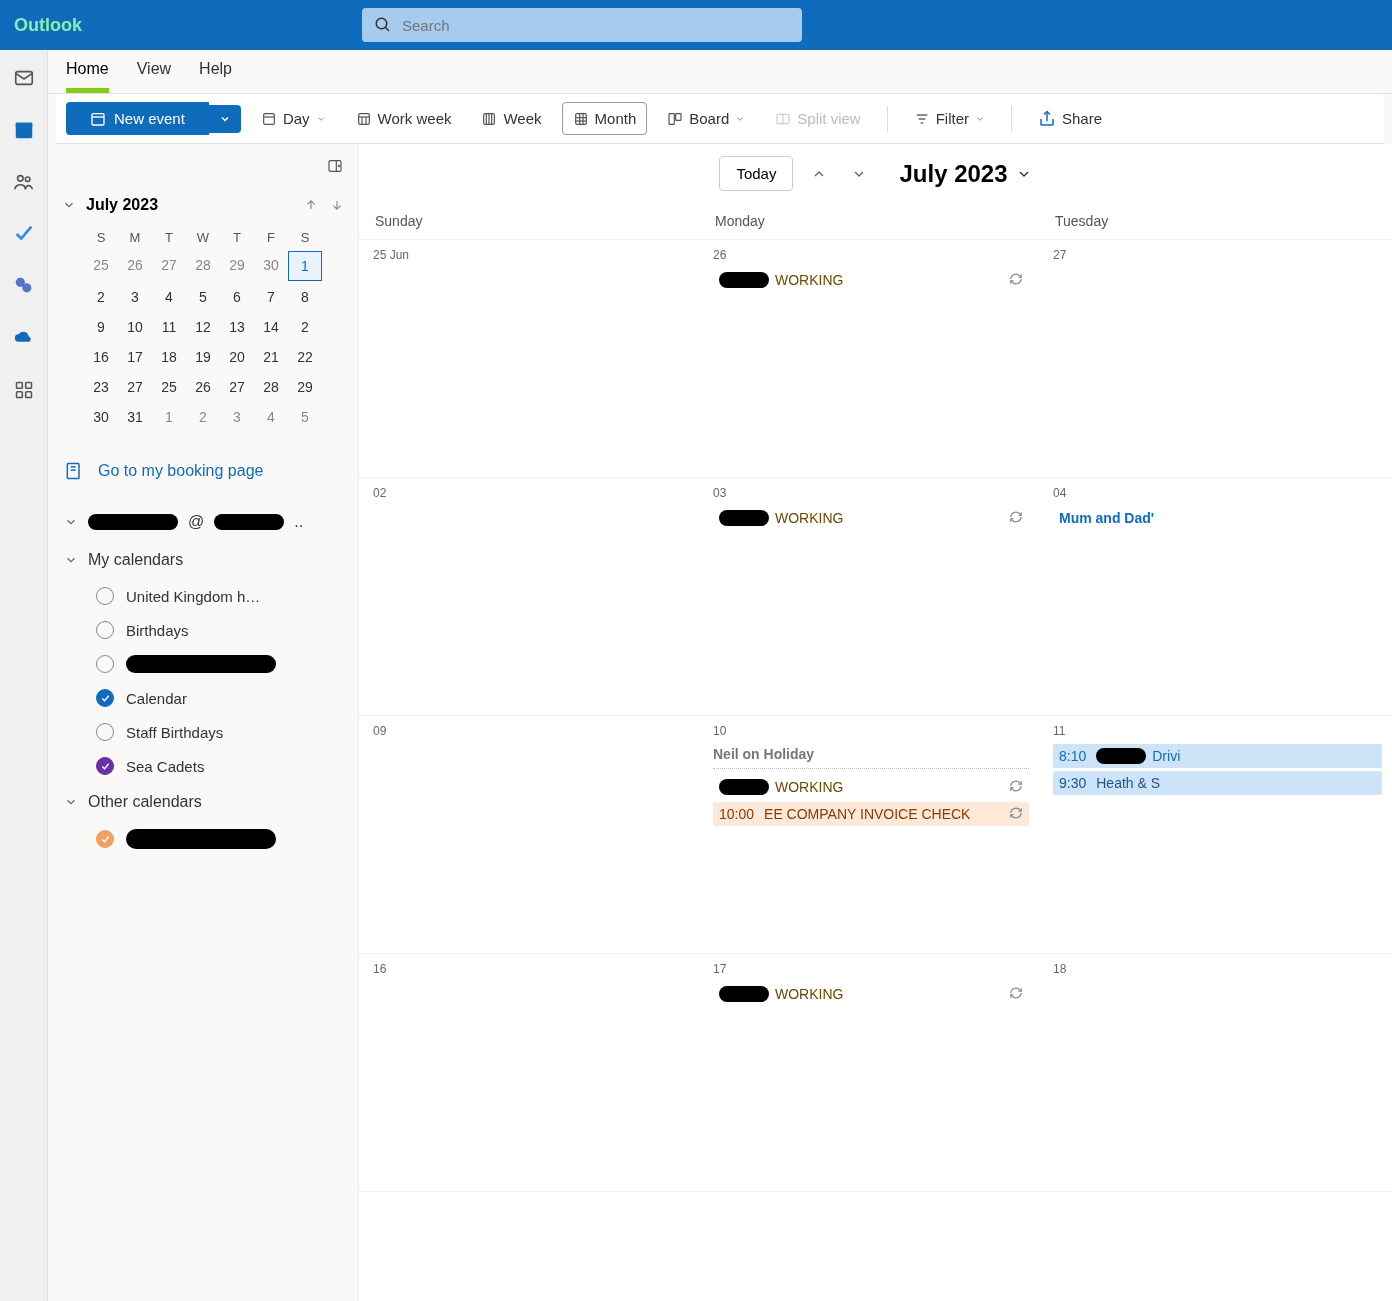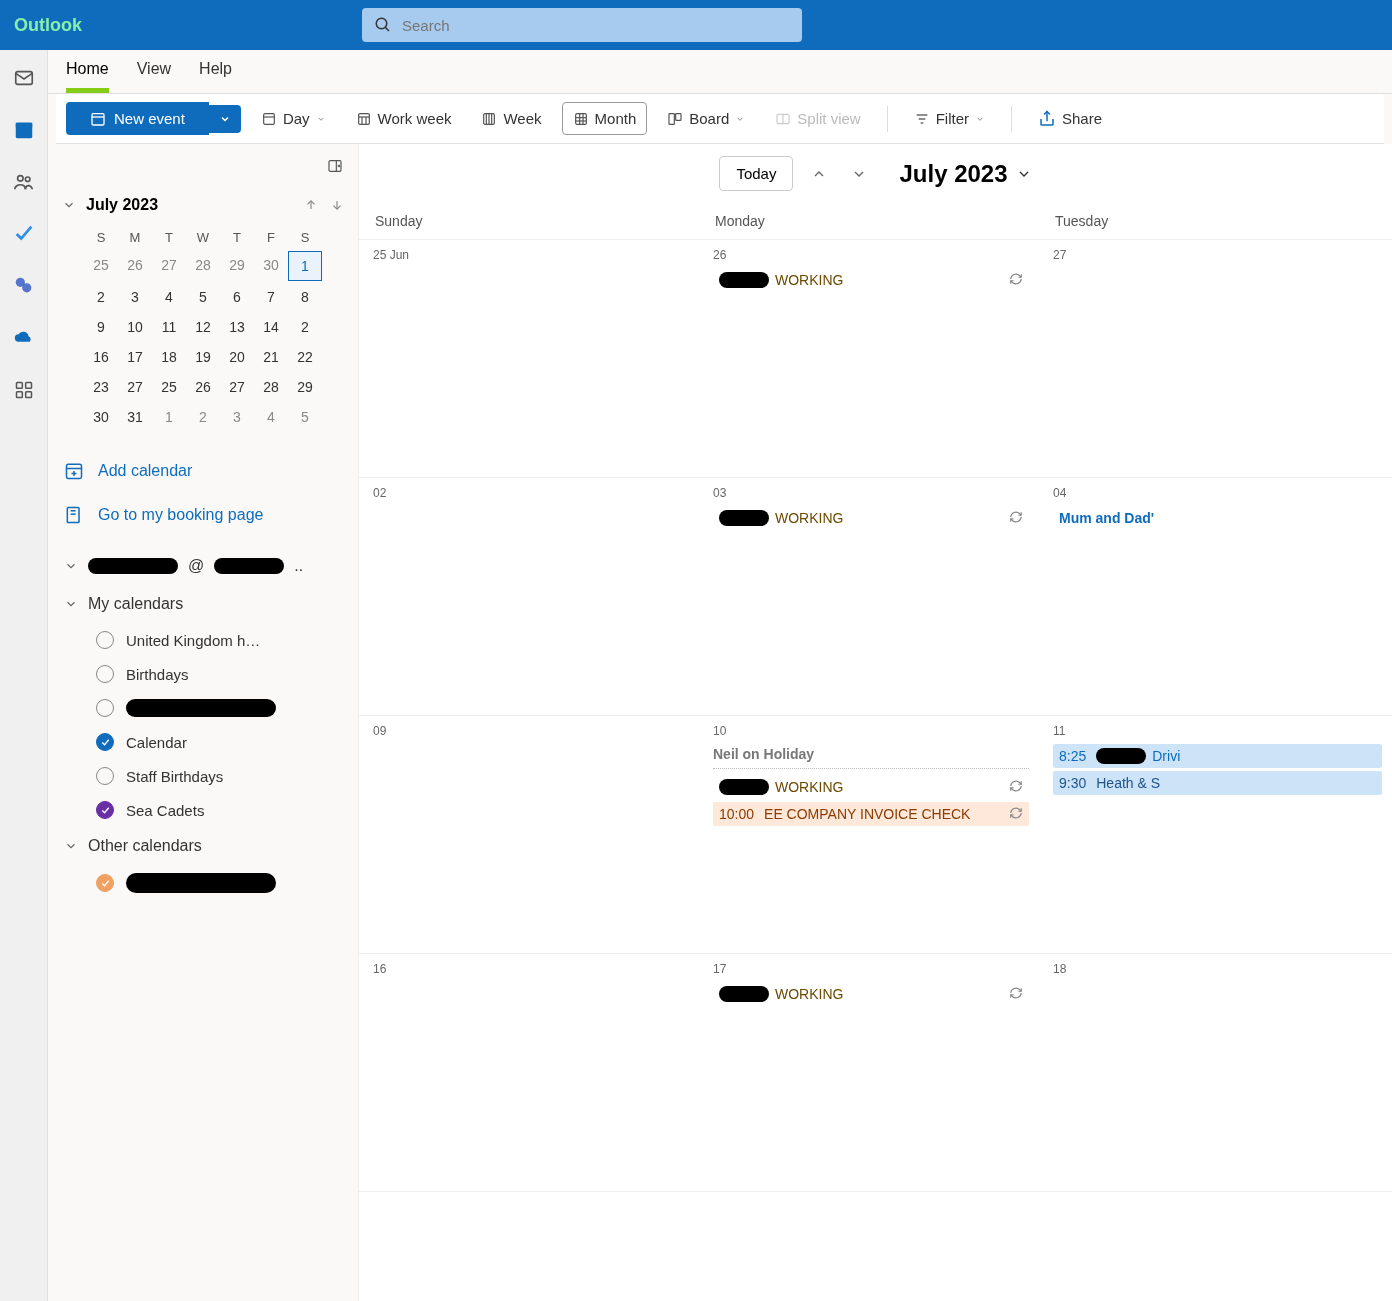--- a/index.html
+++ b/index.html
@@ -329,29 +329,20 @@
             <div class="mini-day other">1</div>
             <div class="mini-day other">2</div>
             <div class="mini-day other">3</div>
             <div class="mini-day other">4</div>
             <div class="mini-day other">5</div>
           </div>
 
         <div style="height:18px"></div>
         <div class="side-link">
           <svg width="20" height="20" viewBox="0 0 24 24" fill="none" stroke="#0f6cbd" stroke-width="1.8">
-              <rect x="3" y="4" width="18" height="17" rx="2"></rect>
-              <line x1="3" y1="9" x2="21" y2="9"></line>
-              <line x1="12" y1="12" x2="12" y2="18"></line>
-              <line x1="9" y1="15" x2="15" y2="15"></line>
-            </svg>
-          <span>Add calendar</span>
-        </div>
-        <div class="side-link">
-          <svg width="20" height="20" viewBox="0 0 24 24" fill="none" stroke="#0f6cbd" stroke-width="1.8">
               <rect x="4" y="3" width="14" height="18" rx="1"></rect>
               <line x1="8" y1="7" x2="14" y2="7"></line>
               <line x1="8" y1="11" x2="14" y2="11"></line>
             </svg>
           <span>Go to my booking page</span>
         </div>
 
         <div style="height:10px"></div>
         <div class="side-section">
           <svg width="14" height="14" viewBox="0 0 24 24" fill="none" stroke="#666" stroke-width="2">
@@ -521,21 +512,21 @@
                       <path d="M21 4v5h-5"></path>
                       <path d="M21 12a9 9 0 01-15 6l-3-3"></path>
                       <path d="M3 20v-5h5"></path>
                     </svg>
                   </span>
                 </div>
               </div>
               <div class="cal-cell">
                 <div class="cal-date">11</div>
                 <div class="evt ltbluebg">
-                  <span class="evt-time">8:25</span>
+                  <span class="evt-time">8:10</span>
                   <span class="redact"></span>
                   <span>Drivi</span>
                 </div>
                 <div class="evt ltbluebg2">
                   <span class="evt-time">9:30</span>
                   <span>Heath &amp; S</span>
                 </div>
               </div>
             </div>
             <div class="cal-row">

